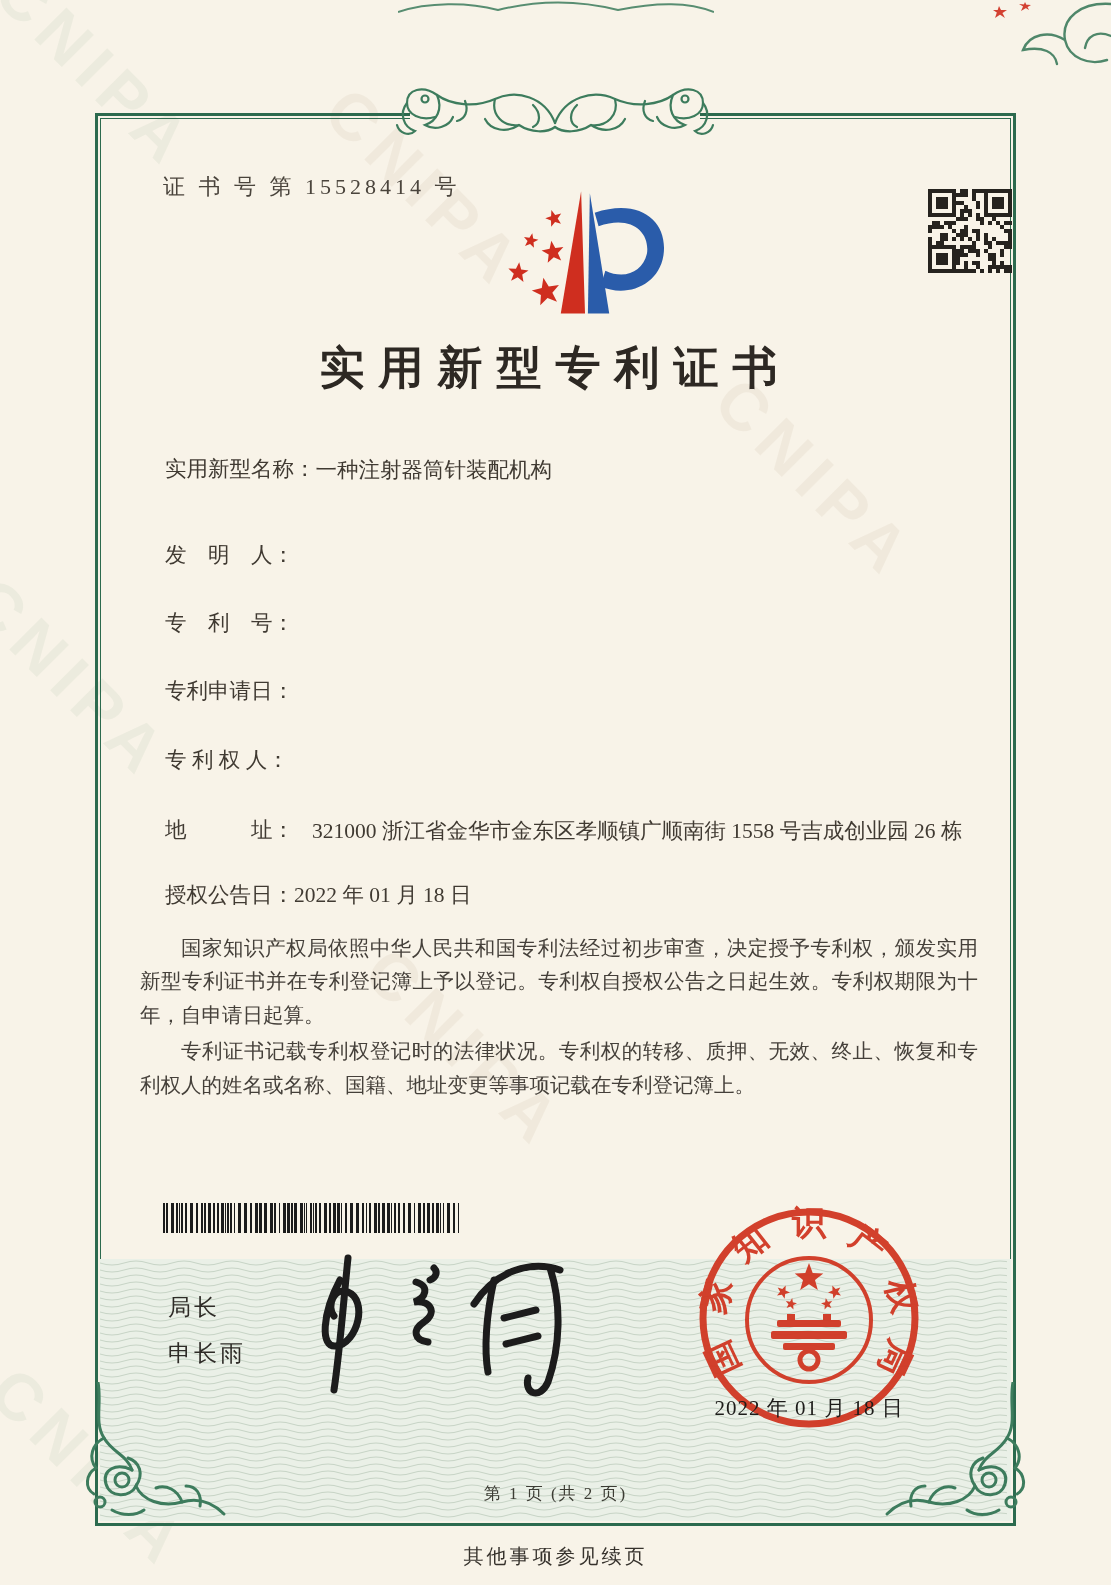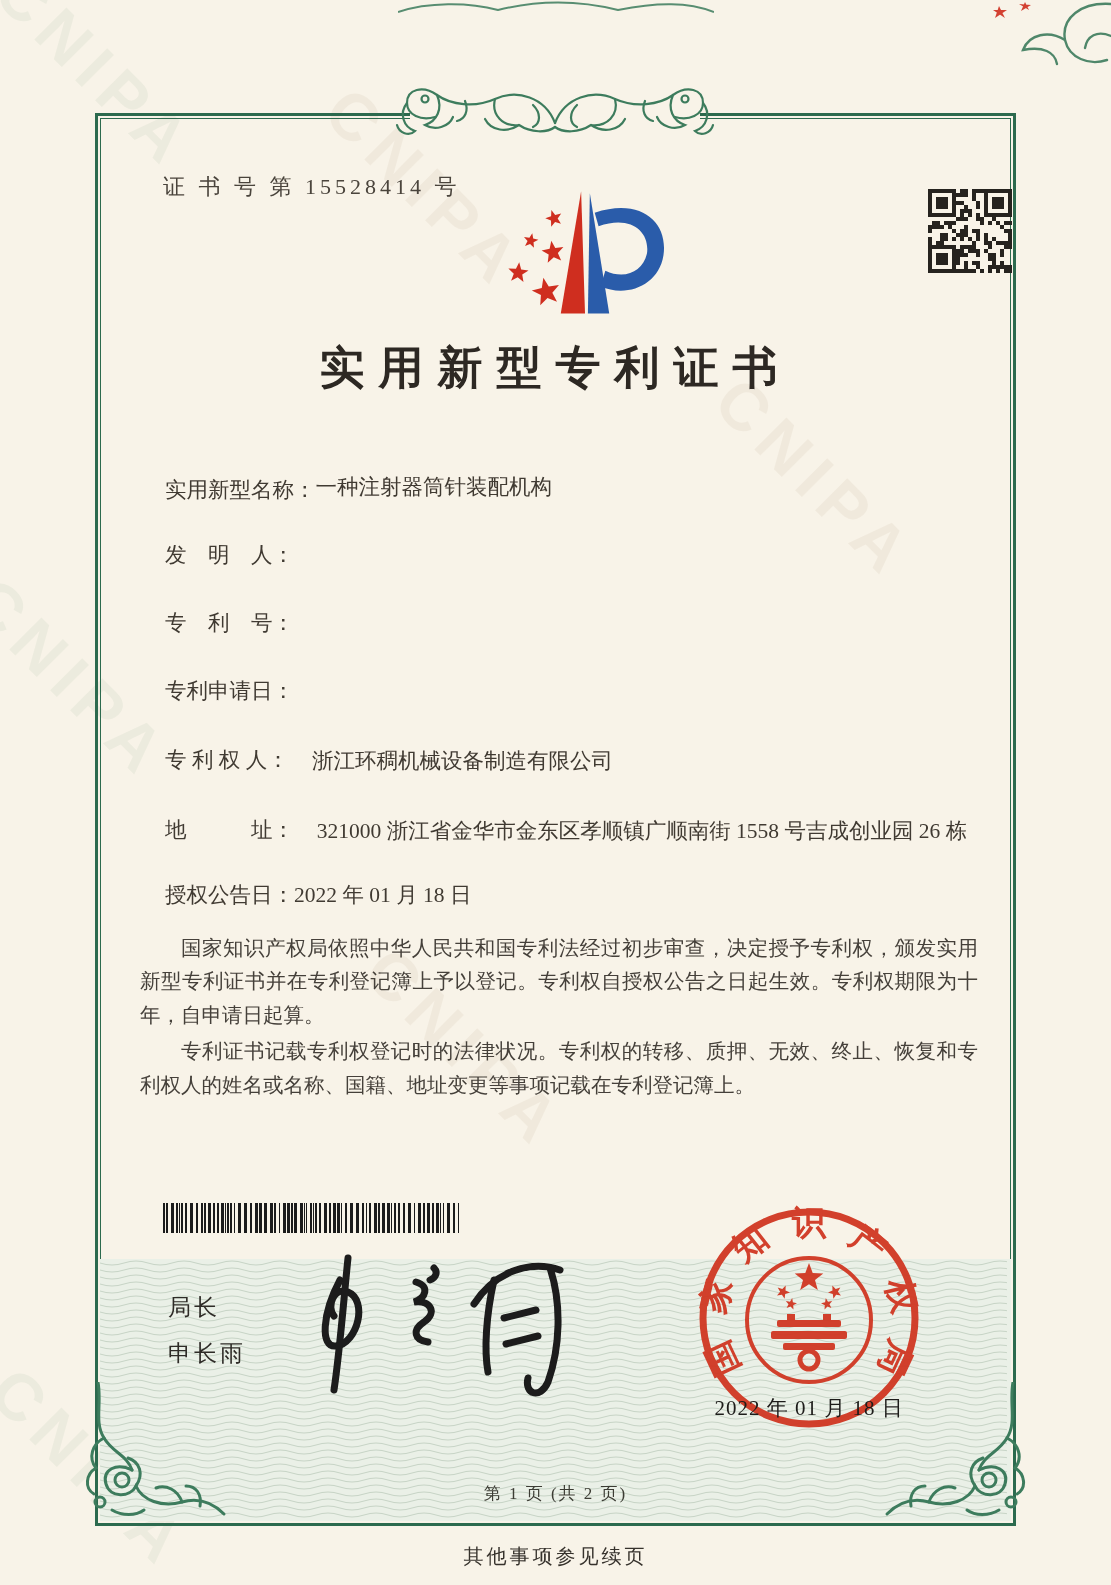--- a/index.html
+++ b/index.html
@@ -409,40 +409,39 @@
     <rect x="44" y="80" width="4" height="4" fill="#26231f"></rect>
     <rect x="52" y="80" width="4" height="4" fill="#26231f"></rect>
     <rect x="60" y="80" width="4" height="4" fill="#26231f"></rect>
     <rect x="68" y="80" width="4" height="4" fill="#26231f"></rect>
     <rect x="76" y="80" width="4" height="4" fill="#26231f"></rect>
     <rect x="80" y="80" width="4" height="4" fill="#26231f"></rect>
   </svg>
 
 <div class="abs title">实用新型专利证书</div>
 
-<div class="abs field-row" style="top:471px;align-items:flex-end;">
+<div class="abs field-row" style="top:454px;">
   <span class="field-label">实用新型名称：</span>
   <span class="field-value">一种注射器筒针装配机构</span>
 </div>
 <div class="abs field-row" style="top:540px;">
   <span class="field-label">发　明　人：</span>
 </div>
 <div class="abs field-row" style="top:608px;">
   <span class="field-label">专　利　号：</span>
 </div>
 <div class="abs field-row" style="top:676px;">
   <span class="field-label">专利申请日：</span>
 </div>
 <div class="abs field-row" style="top:745px;">
   <span class="field-label">专 利 权 人：</span>
-  <span class="field-value">浙江环稠机械设备制造有限公司</span>
 </div>
 <div class="abs field-row" style="top:815px;width:828px;">
   <span class="field-label">地　　　址：</span>
-  <span class="field-value" style="max-width:660px;text-align:center;">321000 浙江省金华市金东区孝顺镇广顺南街 1558 号吉成创业园 26 栋</span>
+  <span class="field-value" style="max-width:660px;">321000 浙江省金华市金东区孝顺镇广顺南街 1558 号吉成创业园 26 栋</span>
 </div>
 
 <div class="abs grant-row">
   <span>授权公告日：</span><span>2022 年 01 月 18 日</span>
 </div>
 
 <div class="abs para-block">
   <p class="para">国家知识产权局依照中华人民共和国专利法经过初步审查，决定授予专利权，颁发实用新型专利证书并在专利登记簿上予以登记。专利权自授权公告之日起生效。专利权期限为十年，自申请日起算。</p>
   <p class="para">专利证书记载专利权登记时的法律状况。专利权的转移、质押、无效、终止、恢复和专利权人的姓名或名称、国籍、地址变更等事项记载在专利登记簿上。</p>
 </div>

